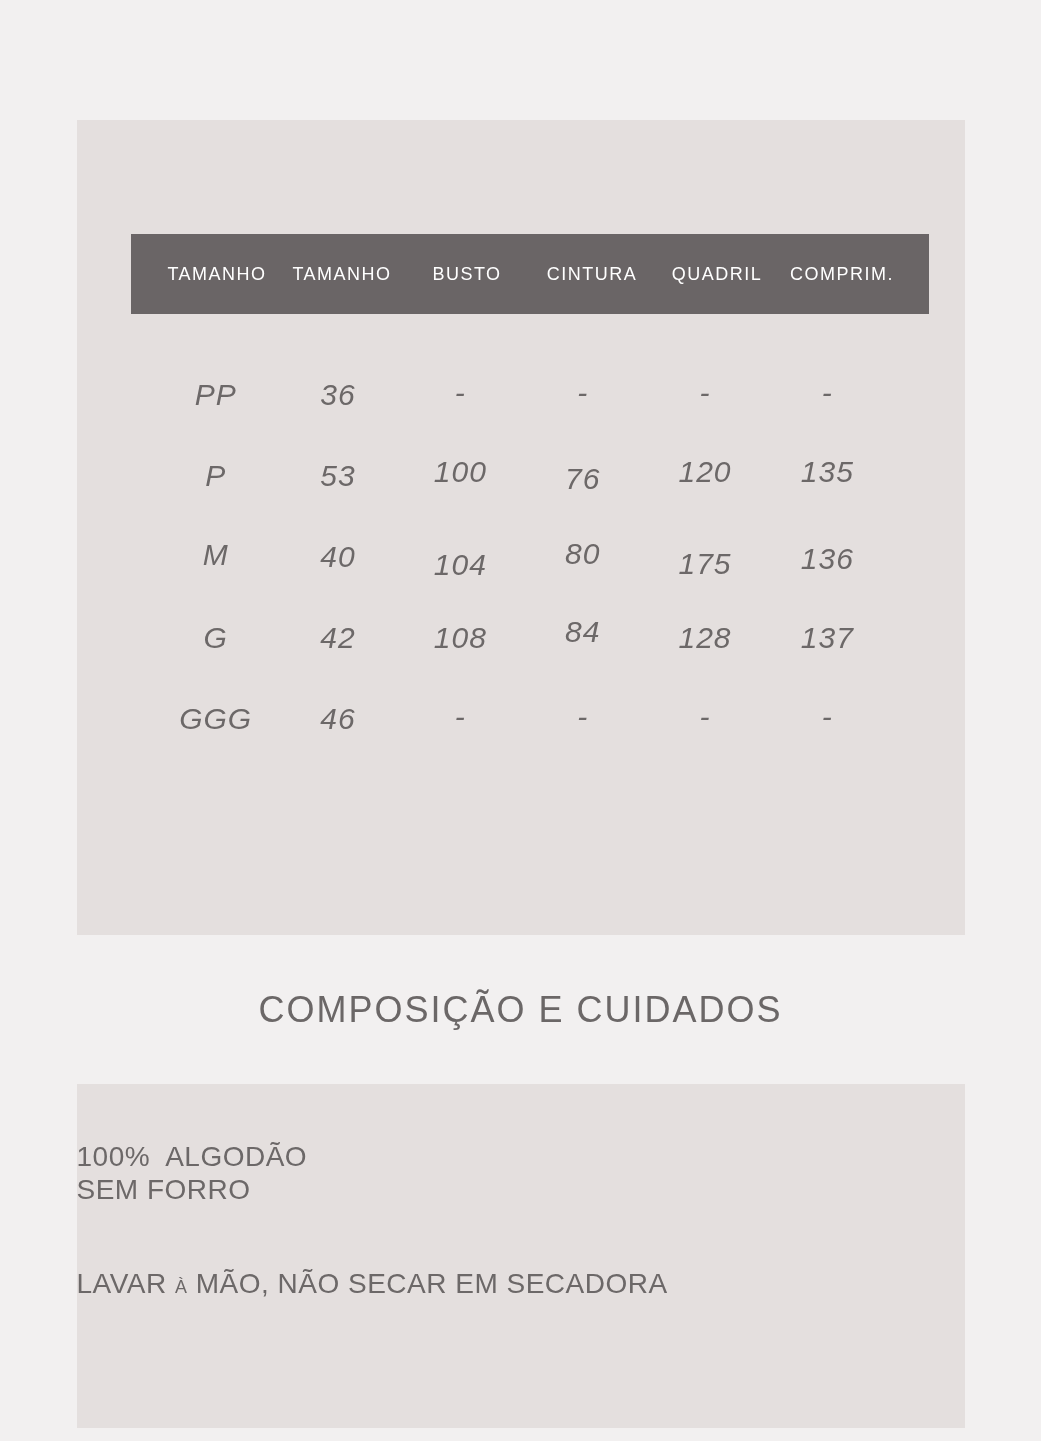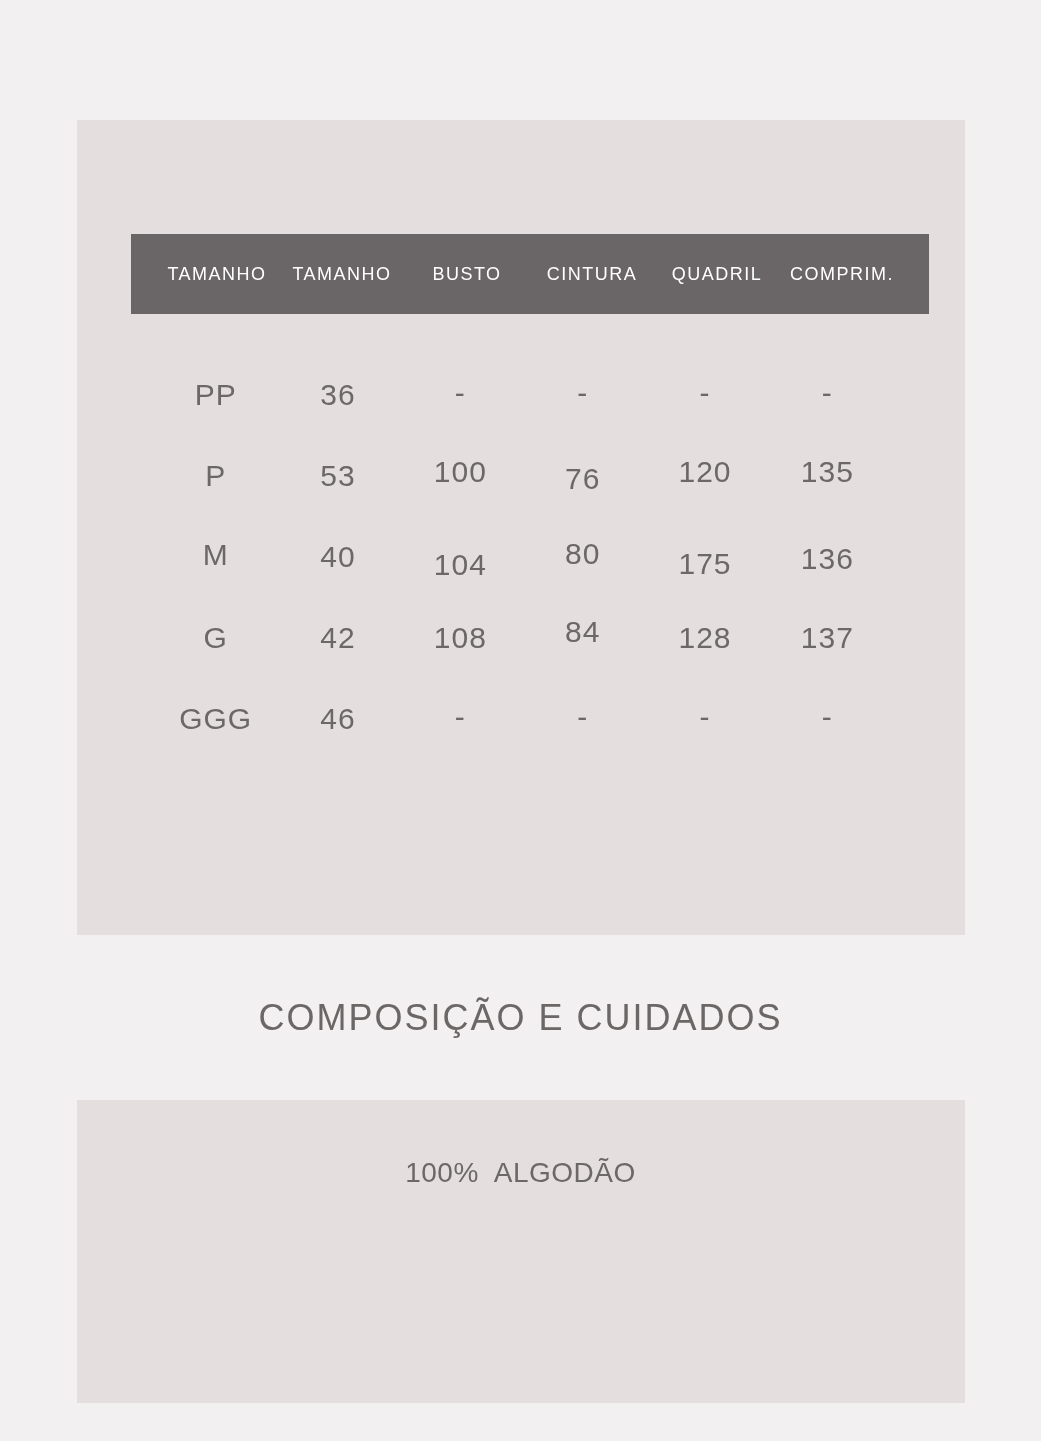--- a/index.html
+++ b/index.html
@@ -47,43 +47,44 @@
   }
   .rows {
     margin: 40px 52px 0 54px;
     padding: 0 24px;
   }
   .trow {
     height: 81px;
     display: grid;
     grid-template-columns: repeat(6, 1fr);
     align-items: center;
+    font-style: italic;
   }
   .cell {
     text-align: center;
     font-size: 30px;
     letter-spacing: 1px;
     color: #6c6868;
     transform: translateY(var(--dy, 0px));
   }
   .section-title {
-    margin: 8px;
+    margin: 0;
     height: 149px;
     display: flex;
     align-items: center;
     justify-content: center;
     font-size: 36px;
     font-weight: 400;
     letter-spacing: 2px;
     color: #6b6767;
   }
   .panel-care {
-    height: 303px;
+    height: 344px;
     padding-top: 56px;
-    text-align: center;
+    text-align: left;
     font-size: 28px;
     letter-spacing: 0.5px;
   }
   .comp-line {
     margin: 0;
     line-height: 33px;
     white-space: pre;
   }
   .care-line {
     margin: 62px 0 0 0;
@@ -155,13 +156,15 @@
       <div class="cell" style="--dy:-2px">-</div>
     </div>
 
   </div>
 </section>
 
 <h2 class="section-title">COMPOSIÇÃO E CUIDADOS</h2>
 
 <section class="panel panel-care">
   <p class="comp-line">100%  ALGODÃO</p>
+  <p class="comp-line">SEM FORRO</p>
+  <p class="care-line"><span>LAVAR </span><span class="care-small">À</span><span> MÃO, NÃO SECAR EM SECADORA</span></p>
 </section>
 
 </body></html>

